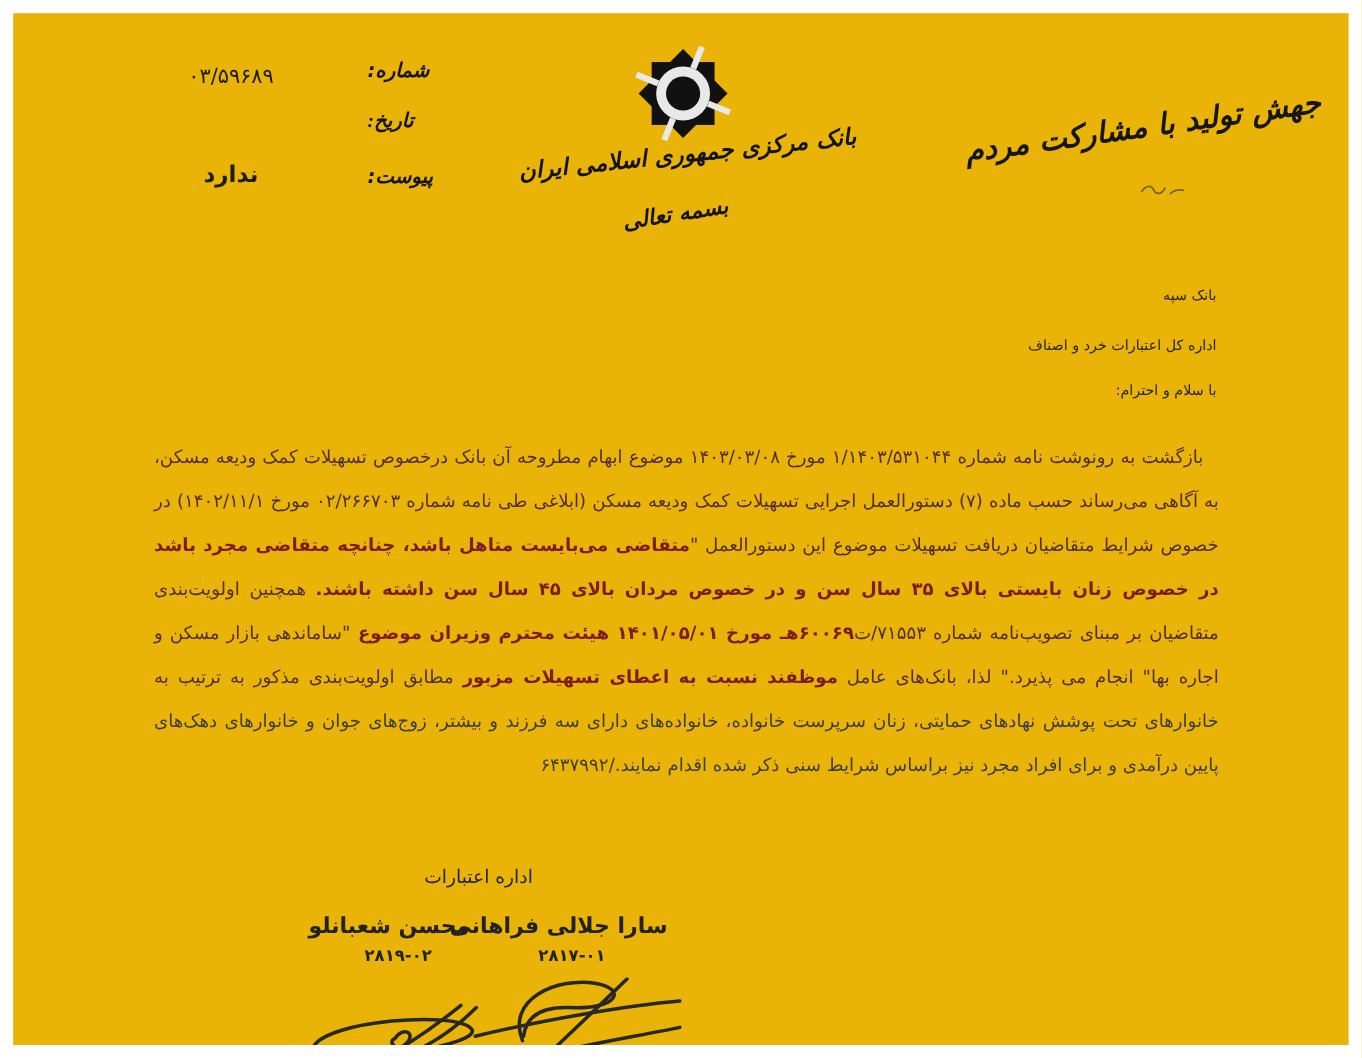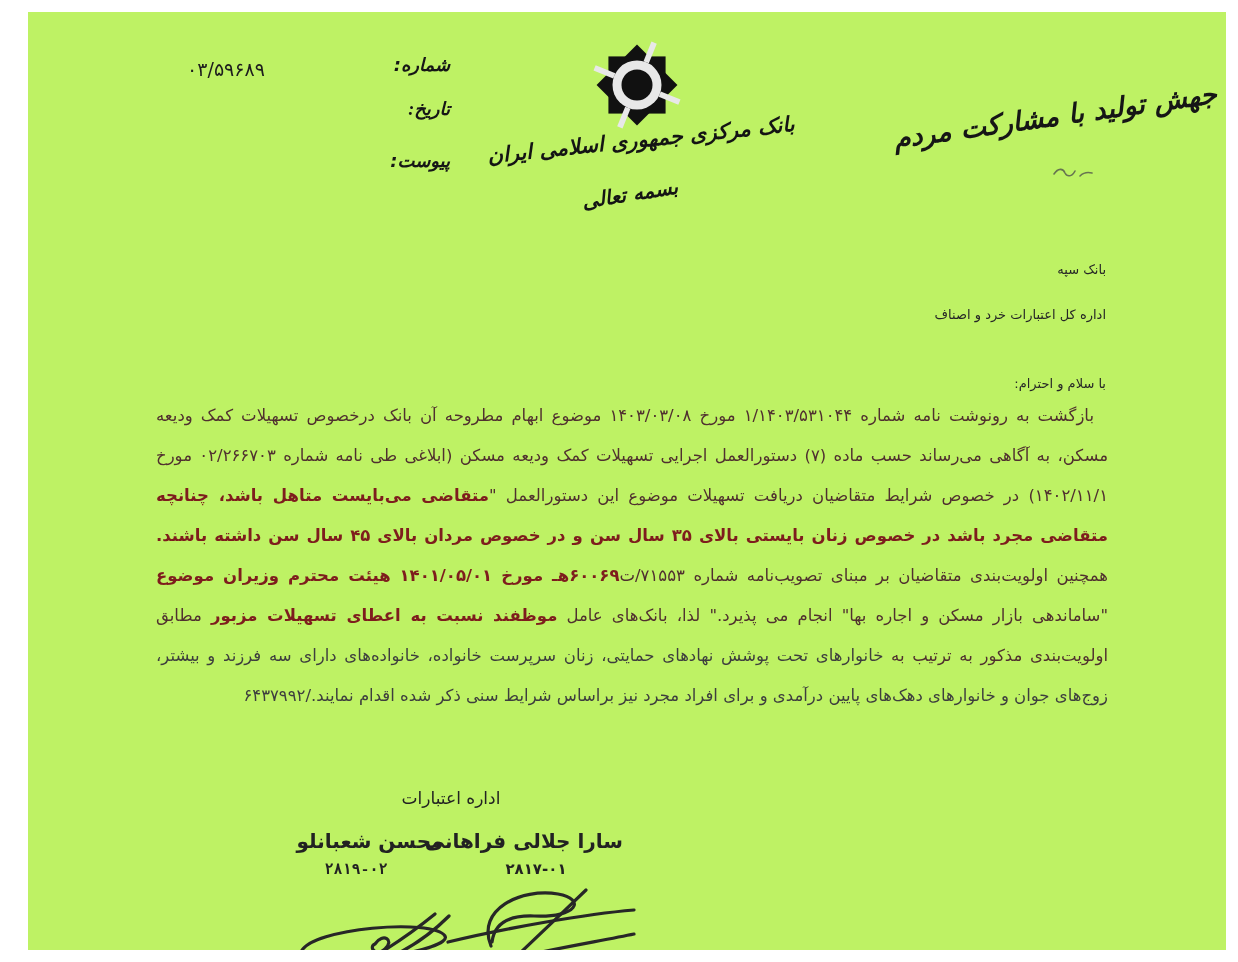--- a/index.html
+++ b/index.html
@@ -6,42 +6,41 @@
   html,body { width:1238px; height:962px; }
   body {
     background:#ffffff;
     font-family:"DejaVu Sans", sans-serif;
     overflow:hidden;
     position:relative;
   }
   .page {
     position:absolute;
     left:12px; top:12px; right:12px; bottom:12px;
-    background:#bef264;
+    background:#eab308;
     overflow:hidden;
     direction:rtl;
-    margin-left:16px;
   }
   .abs { position:absolute; }
 
   
   .hdr-value {
     left:88px; width:220px;
     text-align:center;
     color:#1d1d1d;
     font-size:19px;
     letter-spacing:3px;
     direction:ltr;
   }
   .hdr-value.nodash { letter-spacing:4px; font-weight:bold; font-size:21px; direction:rtl; }
 
   
   .hdr-label {
     left:322px; width:100px;
-    text-align:right;
+    text-align:left;
     color:#161616;
     font-size:18px;
     font-style:italic;
     font-weight:600;
   }
 
   .emblem { left:556px; top:24px; width:106px; height:98px; }
 
   .bank-name {
     left:448px; top:116px; width:330px;
@@ -105,20 +104,21 @@
     direction:ltr;
   }
   .sign-svg path, .sign-svg line { fill:none; stroke:#272727; stroke-width:3.2; stroke-linecap:round; }
 </style>
 </head>
 <body>
 
 <div class="page">
 
   <div class="abs hdr-value" style="top:46px;">۰۳/۵۹۶۸۹</div>
+  <div class="abs hdr-value nodash" style="top:134px;">ندارد</div>
 
   <div class="abs hdr-label" style="top:42px;">شماره:</div>
   <div class="abs hdr-label" style="top:86px;font-family:Liberation Serif, serif;">تاریخ:</div>
   <div class="abs hdr-label" style="top:138px;">پیوست:</div>
 
   <svg class="abs emblem" viewBox="0 0 120 120" aria-hidden="true">
     <rect x="25" y="25" width="70" height="70" fill="#111"></rect>
     <rect x="25" y="25" width="70" height="70" fill="#111" transform="rotate(45 60 60)"></rect>
     <g fill="#e8e8e8">
       <rect x="56.5" y="4" width="7" height="26" transform="rotate(22 60 60)"></rect>
@@ -133,31 +133,31 @@
   <div class="abs bank-name">بانک مرکزی جمهوری اسلامی ایران</div>
   <div class="abs besmele">بسمه تعالی</div>
 
   <div class="abs slogan">جهش تولید با مشارکت مردم</div>
   <svg class="abs flourish" viewBox="0 0 46 20" aria-hidden="true">
     <path d="M4,12 c4,-6 9,-6 11,-1 c2,4 7,4 10,-2 M30,14 c3,-3 8,-4 12,-3" fill="none" stroke="#4a4a4a" stroke-width="1.6" stroke-linecap="round"></path>
   </svg>
 
   <div class="abs recipient" style="top:250px;">بانک سپه</div>
   <div class="abs recipient" style="top:295px;">اداره کل اعتبارات خرد و اصناف</div>
-  <div class="abs recipient" style="top:364px;">با سلام و احترام:</div>
+  <div class="abs recipient" style="top:336px;">با سلام و احترام:</div>
 
   <div class="abs body-paragraph"><span class="seg normal">بازگشت به رونوشت نامه شماره ۱/۱۴۰۳/۵۳۱۰۴۴ مورخ ۱۴۰۳/۰۳/۰۸ موضوع ابهام مطروحه آن بانک درخصوص تسهیلات کمک ودیعه مسکن، به آگاهی می‌رساند حسب ماده (۷) دستورالعمل اجرایی تسهیلات کمک ودیعه مسکن (ابلاغی طی نامه شماره ۰۲/۲۶۶۷۰۳ مورخ ۱۴۰۲/۱۱/۱) در خصوص شرایط متقاضیان دریافت تسهیلات موضوع این دستورالعمل "</span><span class="seg bold">متقاضی می‌بایست متاهل باشد، چنانچه متقاضی مجرد باشد در خصوص زنان بایستی بالای ۳۵ سال سن و در خصوص مردان بالای ۴۵ سال سن داشته باشند.</span><span class="seg normal"> همچنین اولویت‌بندی متقاضیان بر مبنای تصویب‌نامه شماره ۷۱۵۵۳/ت</span><span class="seg bold">۶۰۰۶۹هـ مورخ ۱۴۰۱/۰۵/۰۱ هیئت محترم وزیران موضوع </span><span class="seg normal">"ساماندهی بازار مسکن و اجاره بها" انجام می پذیرد." لذا، بانک‌های عامل </span><span class="seg bold">موظفند نسبت به اعطای تسهیلات مزبور</span><span class="seg normal"> مطابق اولویت‌بندی مذکور به ترتیب به </span><span class="seg dark">خانوارهای تحت پوشش نهادهای حمایتی، زنان سرپرست خانواده، خانواده‌های دارای سه فرزند و بیشتر، زوج‌های جوان و خانوارهای دهک‌های پایین درآمدی و برای افراد مجرد نیز براساس شرایط سنی ذکر شده اقدام نمایند./۶۴۳۷۹۹۲</span></div>
 
   <div class="abs sig-office">اداره اعتبارات</div>
 
   <div class="abs sig-name" style="left:420px; top:817px; width:175px;">سارا جلالی فراهانی</div>
   <div class="abs sig-name" style="left:266px; top:817px; width:152px;">محسن شعبانلو</div>
 
   <div class="abs sig-code" style="left:438px; top:848px; width:140px;">۲۸۱۷-۰۱</div>
-  <div class="abs sig-code" style="left:262px; top:848px; width:132px;font-family:Liberation Mono, monospace;">۲۸۱۹-۰۲</div>
+  <div class="abs sig-code" style="left:284px; top:848px; width:132px;">۲۸۱۹-۰۲</div>
 
   <svg class="abs sign-svg" style="left:408px; top:872px;" width="205" height="92" viewBox="0 0 205 92" aria-hidden="true">
     <path d="M55,62 C40,25 85,4 122,10 C150,15 142,34 98,32 C70,31 58,42 56,58"></path>
     <path d="M12,58 C70,44 150,30 198,26"></path>
     <path d="M28,86 C85,70 160,58 198,50"></path>
     <path d="M150,6 C120,35 85,68 62,90"></path>
   </svg>
   <svg class="abs sign-svg" style="left:255px; top:892px;" width="200" height="70" viewBox="0 0 200 70" aria-hidden="true">
     <path d="M18,48 C28,24 150,14 162,32 C170,46 55,64 24,54"></path>
     <path d="M92,40 c8,-12 20,-4 10,5 c-9,8 -17,-2 -10,-5"></path>

